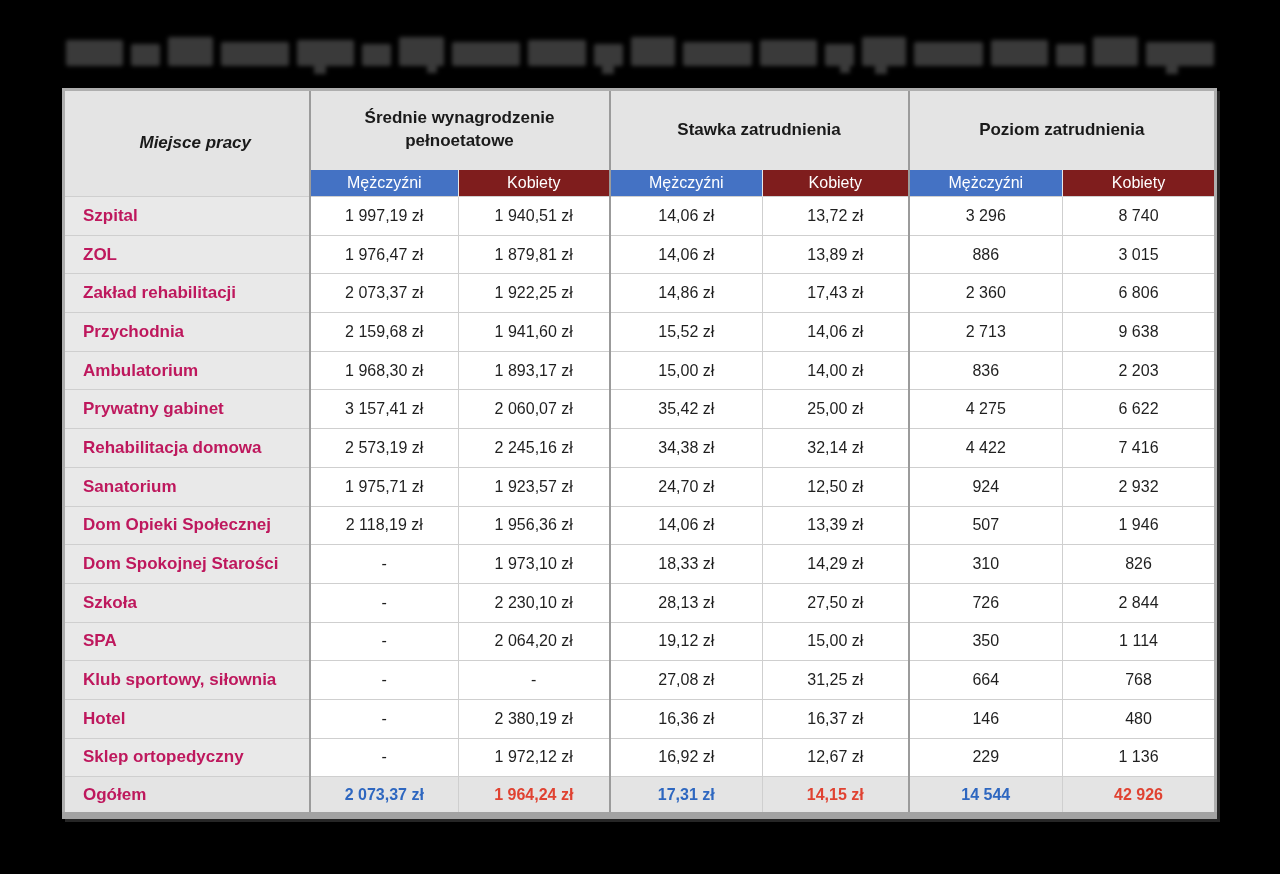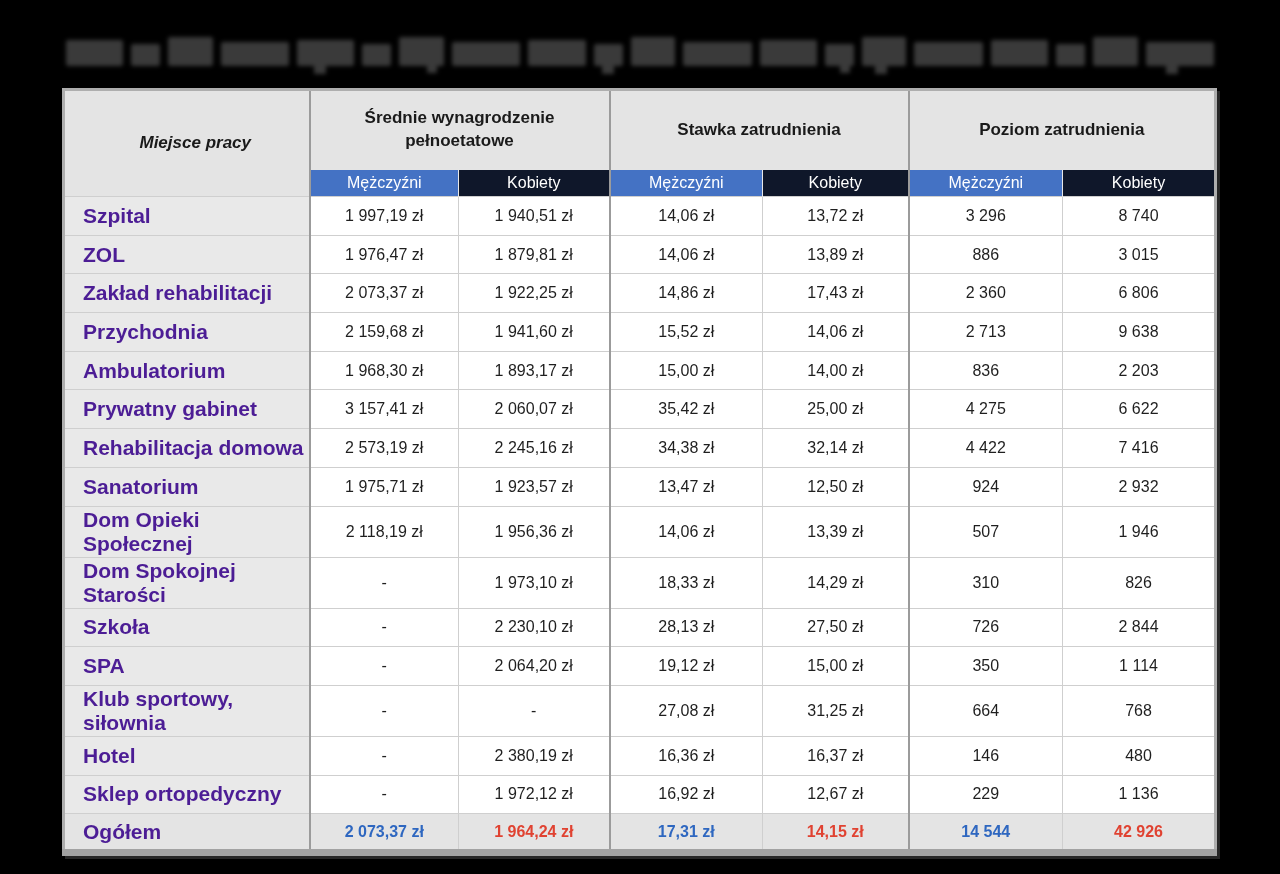--- a/index.html
+++ b/index.html
@@ -56,26 +56,26 @@
     font-size:17px;
     font-style:italic;
   }
 
   
   tr.sub-row th{
     height:27px;color:#fff;font-size:16px;font-weight:normal;
     text-align:center;vertical-align:middle;
   }
   tr.sub-row th.men{background:#4472C4;border-left:2px solid #9b9b9b;}
-  tr.sub-row th.women{background:#0f172a;border-left:1px solid #e8e8e8;}
+  tr.sub-row th.women{background:#7f1d1d;border-left:1px solid #e8e8e8;}
 
   
   tbody th.row-label{
-    background:#e9e9e9;color:#4c1d95;
-    font-size:21px;font-weight:600;text-align:left;
+    background:#e9e9e9;color:#be185d;
+    font-size:17px;font-weight:600;text-align:left;
     padding-left:18px;height:38.7px;vertical-align:middle;
     border-top:1px solid #cfcfcf;
   }
   tbody td{
     background:#fff;color:#1f1f1f;font-size:16px;text-align:center;
     vertical-align:middle;height:38.7px;
     border-top:1px solid #cfcfcf;
   }
   tbody td.group-start{border-left:2px solid #9b9b9b;}
   tbody td.group-second{border-left:1px solid #cfcfcf;}
@@ -200,21 +200,21 @@
         <td class="group-second">2 245,16 zł</td>
         <td class="group-start">34,38 zł</td>
         <td class="group-second">32,14 zł</td>
         <td class="group-start">4 422</td>
         <td class="group-second">7 416</td>
       </tr>
       <tr>
         <th class="row-label">Sanatorium</th>
         <td class="group-start">1 975,71 zł</td>
         <td class="group-second">1 923,57 zł</td>
-        <td class="group-start">13,47 zł</td>
+        <td class="group-start">24,70 zł</td>
         <td class="group-second">12,50 zł</td>
         <td class="group-start">924</td>
         <td class="group-second">2 932</td>
       </tr>
       <tr>
         <th class="row-label">Dom Opieki Społecznej</th>
         <td class="group-start">2 118,19 zł</td>
         <td class="group-second">1 956,36 zł</td>
         <td class="group-start">14,06 zł</td>
         <td class="group-second">13,39 zł</td>

